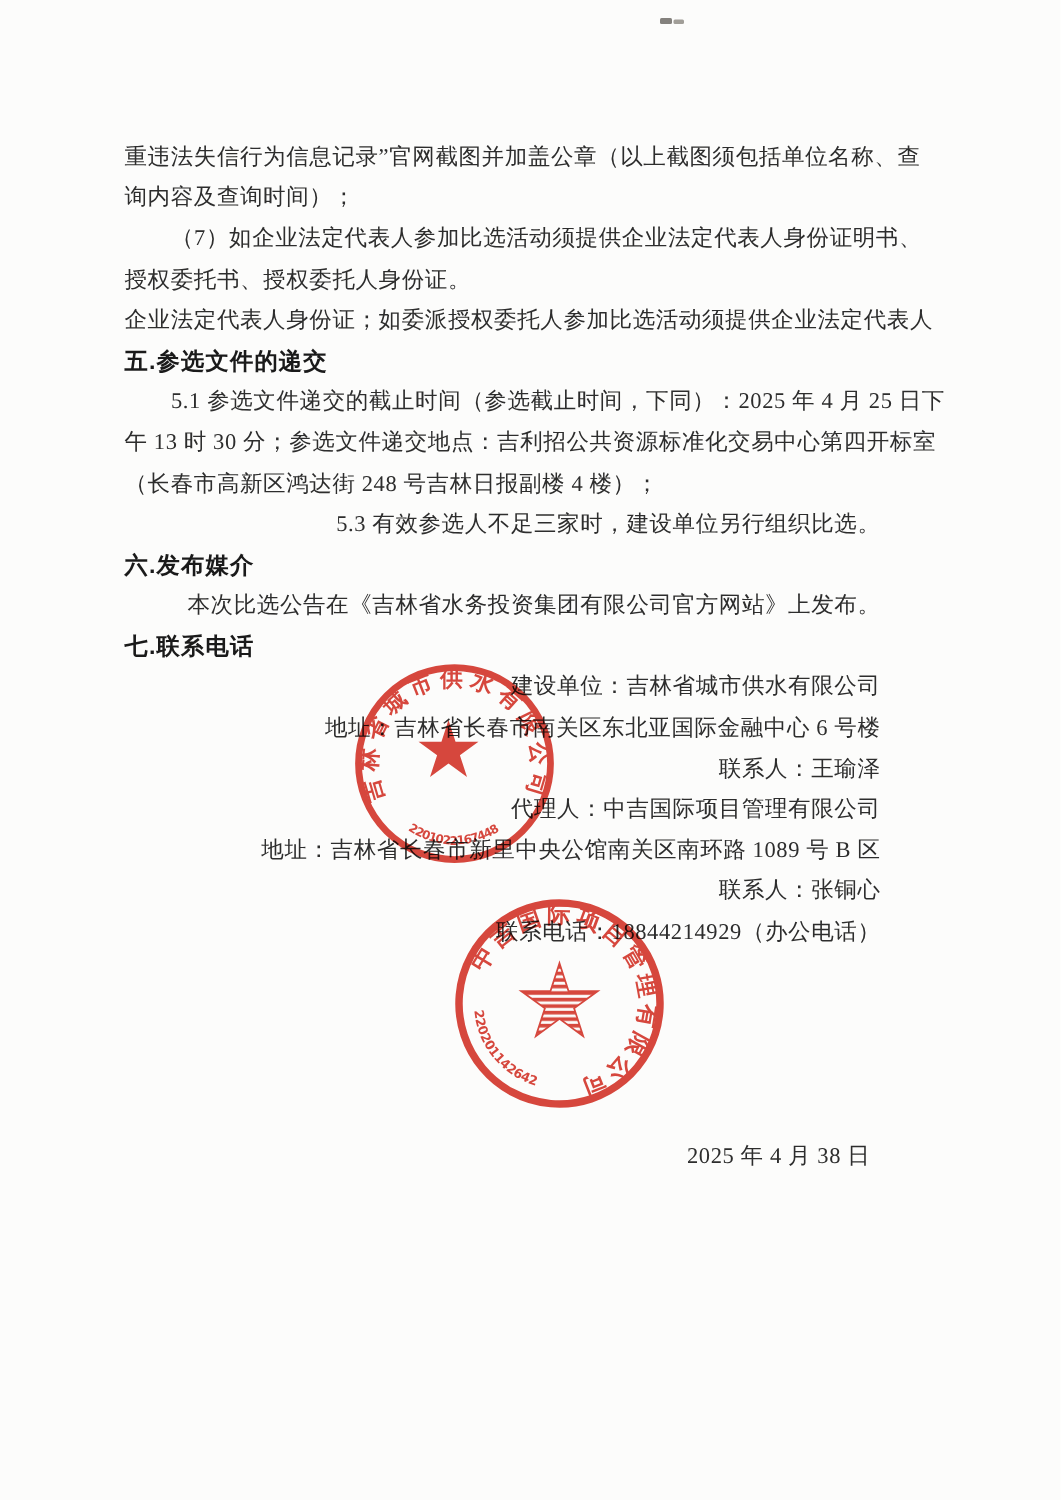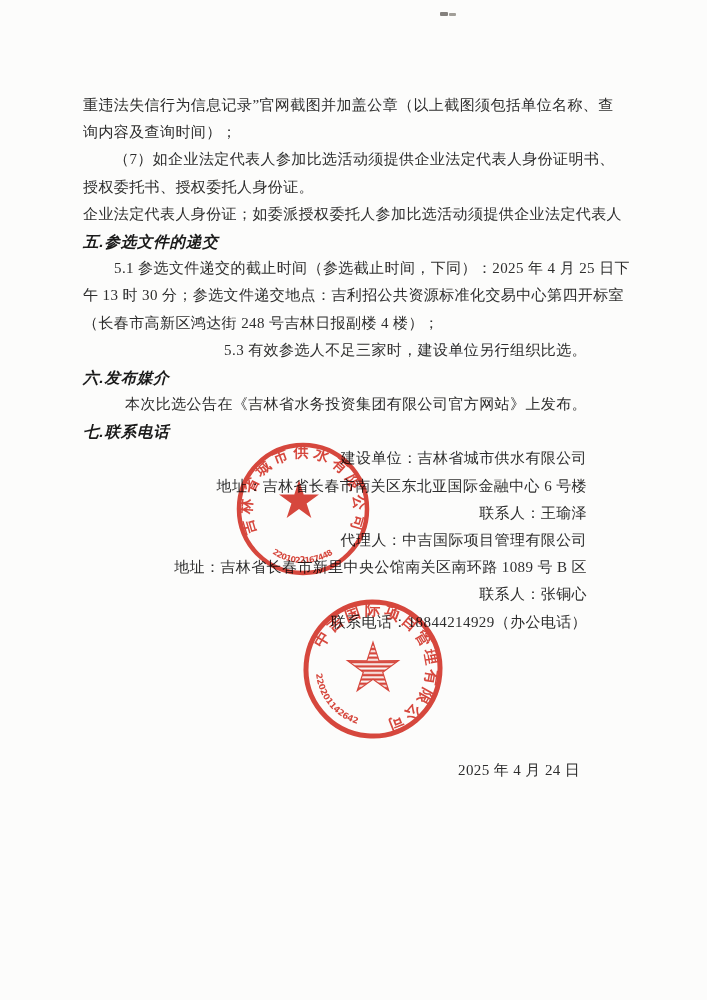--- a/index.html
+++ b/index.html
@@ -19,21 +19,20 @@
   .line {
     height:27.2px; line-height:27.2px;
     font-size:15px; letter-spacing:0.4px;
     white-space:nowrap; color:#2d2d2d;
   }
   .body-indent { padding-left:31px;text-align:right; }
   .heading {
     font-weight:bold; color:#1a1a1a; letter-spacing:0.8px;
     font-family:"Liberation Sans","DejaVu Sans",sans-serif;
     font-size:15.5px;
-    font-style:italic;
   }
   .date-line {
     position:absolute; left:458px; top:761px; width:145px;
     font-size:15px; letter-spacing:0.4px; text-align:left;
     white-space:nowrap; color:#2d2d2d;
   }
   
   .seal {
     position:absolute; mix-blend-mode:multiply; opacity:0.93;
     pointer-events:none;
@@ -77,21 +76,21 @@
       <div class="line heading">七.联系电话</div>
       <div class="line body-indent">建设单位：吉林省城市供水有限公司</div>
       <div class="line body-indent">地址：吉林省长春市南关区东北亚国际金融中心 6 号楼</div>
       <div class="line body-indent">联系人：王瑜泽</div>
       <div class="line body-indent">代理人：中吉国际项目管理有限公司</div>
       <div class="line body-indent">地址：吉林省长春市新里中央公馆南关区南环路 1089 号 B 区</div>
       <div class="line body-indent">联系人：张铜心</div>
       <div class="line body-indent">联系电话：18844214929（办公电话）</div>
     </div>
 
-  <div class="date-line">2025 年 4 月 24 日</div>
+  <div class="date-line">2025 年 4 月 38 日</div>
 
   <svg class="seal" width="150" height="150" viewBox="-75 -75 150 150" style="left:228px; top:434px;">
     <defs>
       <path id="arcTop1" d="M -45.03,26 A 52,52 0 1 1 45.03,26" fill="none"></path>
       <path id="arcBot1" d="M -33.26,42.55 A 54,54 0 0 0 33.26,42.55" fill="none"></path>
       <path id="star5" d="M 0,-21 L 4.7,-6.47 L 19.97,-6.49 L 7.6,2.47 L 12.34,16.99 L 0,8 L -12.34,16.99 L -7.6,2.47 L -19.97,-6.49 L -4.7,-6.47 Z"></path>
     </defs>
     <circle r="64" class="seal-ring" stroke-width="4.5"></circle>
     <use href="#star5" class="seal-star-solid" transform="translate(-4,-8)"></use>
     <text class="seal-company" font-size="15" letter-spacing="4" text-anchor="middle">

